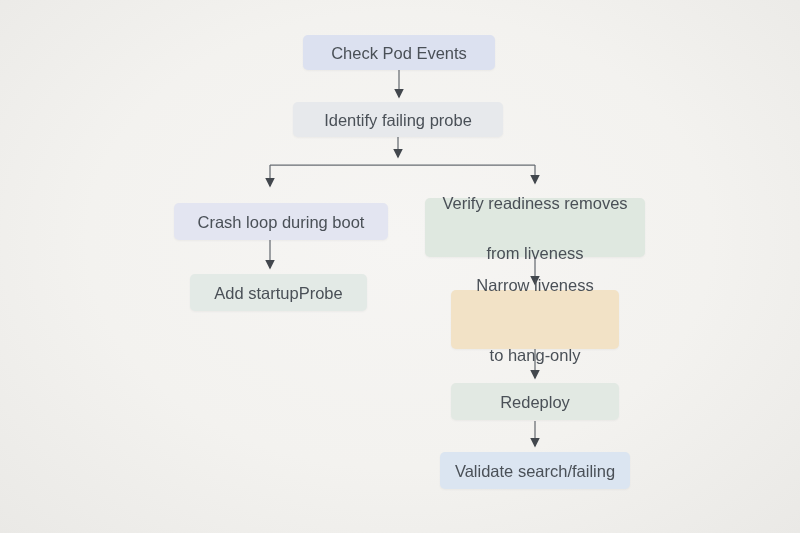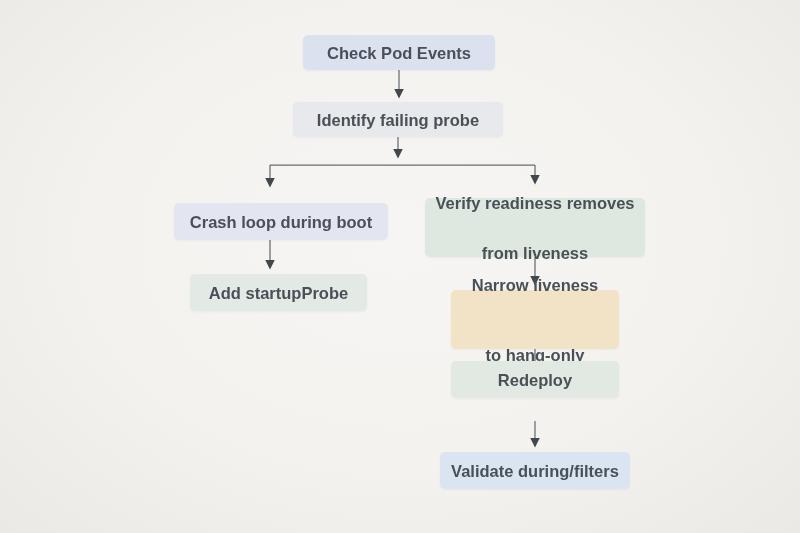--- a/index.html
+++ b/index.html
@@ -27,31 +27,30 @@
     flex-direction: column;
     align-items: center;
     justify-content: center;
     border-radius: 5px;
     font-size: 16.5px;
     line-height: 26px;
     color: #4a5057;
     text-align: center;
     box-shadow: 0 1px 2px rgba(60,60,70,0.05);
     white-space: nowrap;
-    font-weight: bold;
   }
 
   
   .n-check     { left: 303px; top:  35px; width: 192px; height: 35px; }
   .n-identify  { left: 293px; top: 102px; width: 210px; height: 35px; }
   .n-crash     { left: 163px; top: 203px; width: 214px; height: 37px; }
   .n-startup   { left: 190px; top: 274px; width: 177px; height: 37px; }
   .n-verify    { left: 425px; top: 198px; width: 220px; height: 59px; }
   .n-narrow    { left: 451px; top: 290px; width: 168px; height: 59px; }
-  .n-redeploy  { left: 451px; top: 361px; width: 168px; height: 37px; }
+  .n-redeploy  { left: 451px; top: 383px; width: 168px; height: 37px; }
   .n-validate  { left: 440px; top: 452px; width: 190px; height: 37px; }
 </style>
 </head>
 <body>
 
 <div class="canvas" style="background-color: rgb(243, 242, 239);">
 
   <svg class="edges" viewBox="0 0 800 533">
     <defs>
       <marker id="arrow" viewBox="0 0 10 10" refX="8.5" refY="5" markerWidth="8" markerHeight="8" orient="auto-start-reverse">
@@ -95,16 +94,16 @@
   <div class="node n-narrow" style="background-color: rgb(242, 226, 198); gap: 44px;">
     <span>Narrow liveness</span>
     <span>to hang-only</span>
   </div>
 
   <div class="node n-redeploy" style="background-color: rgb(226, 233, 227);">
     <span>Redeploy</span>
   </div>
 
   <div class="node n-validate" style="background-color: rgb(219, 229, 241);">
-    <span>Validate during/filters</span>
+    <span>Validate search/failing</span>
   </div>
 
 </div>
 
 </body></html>

